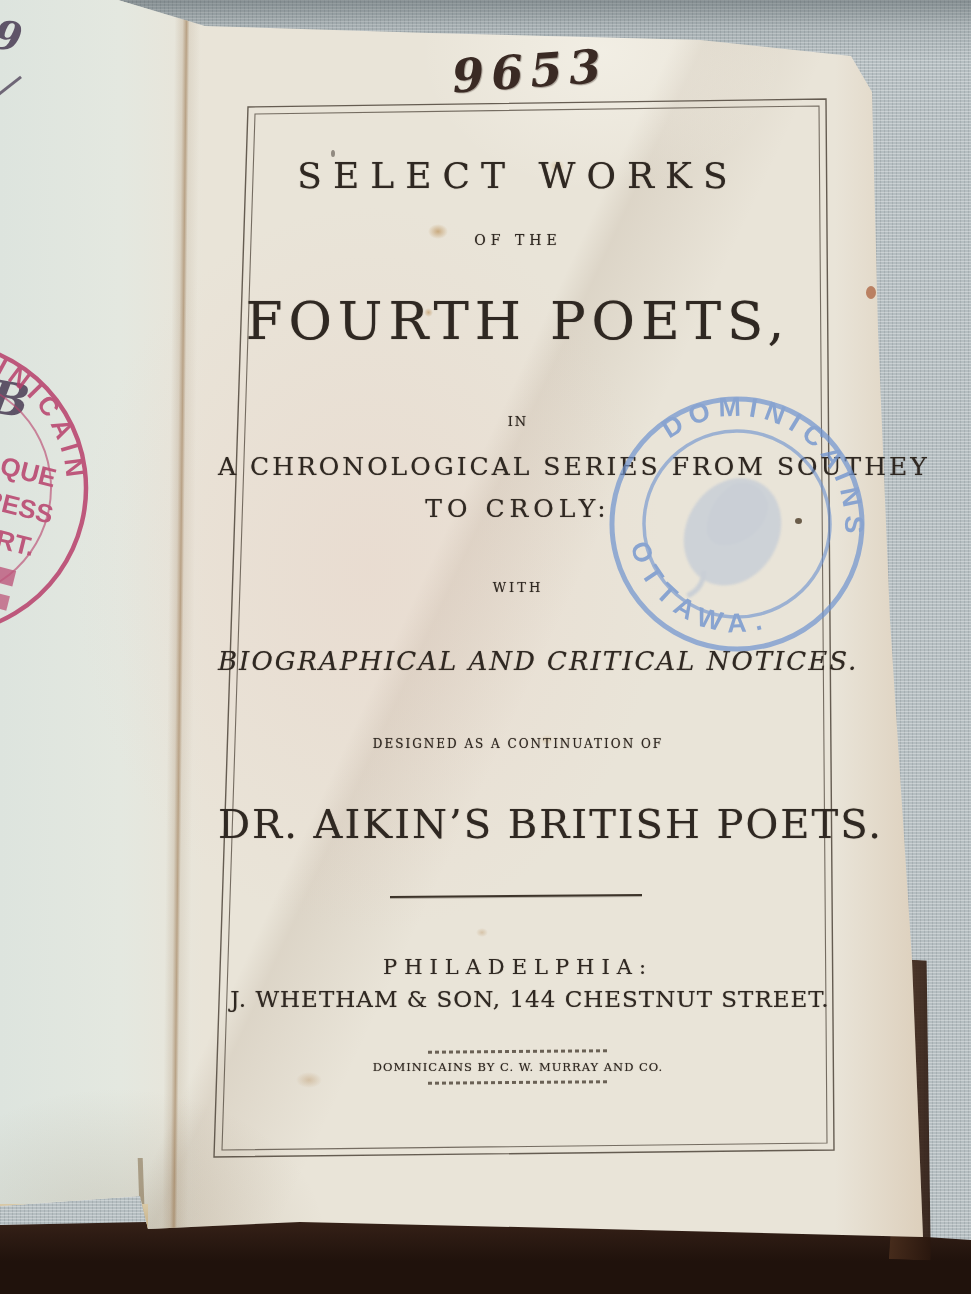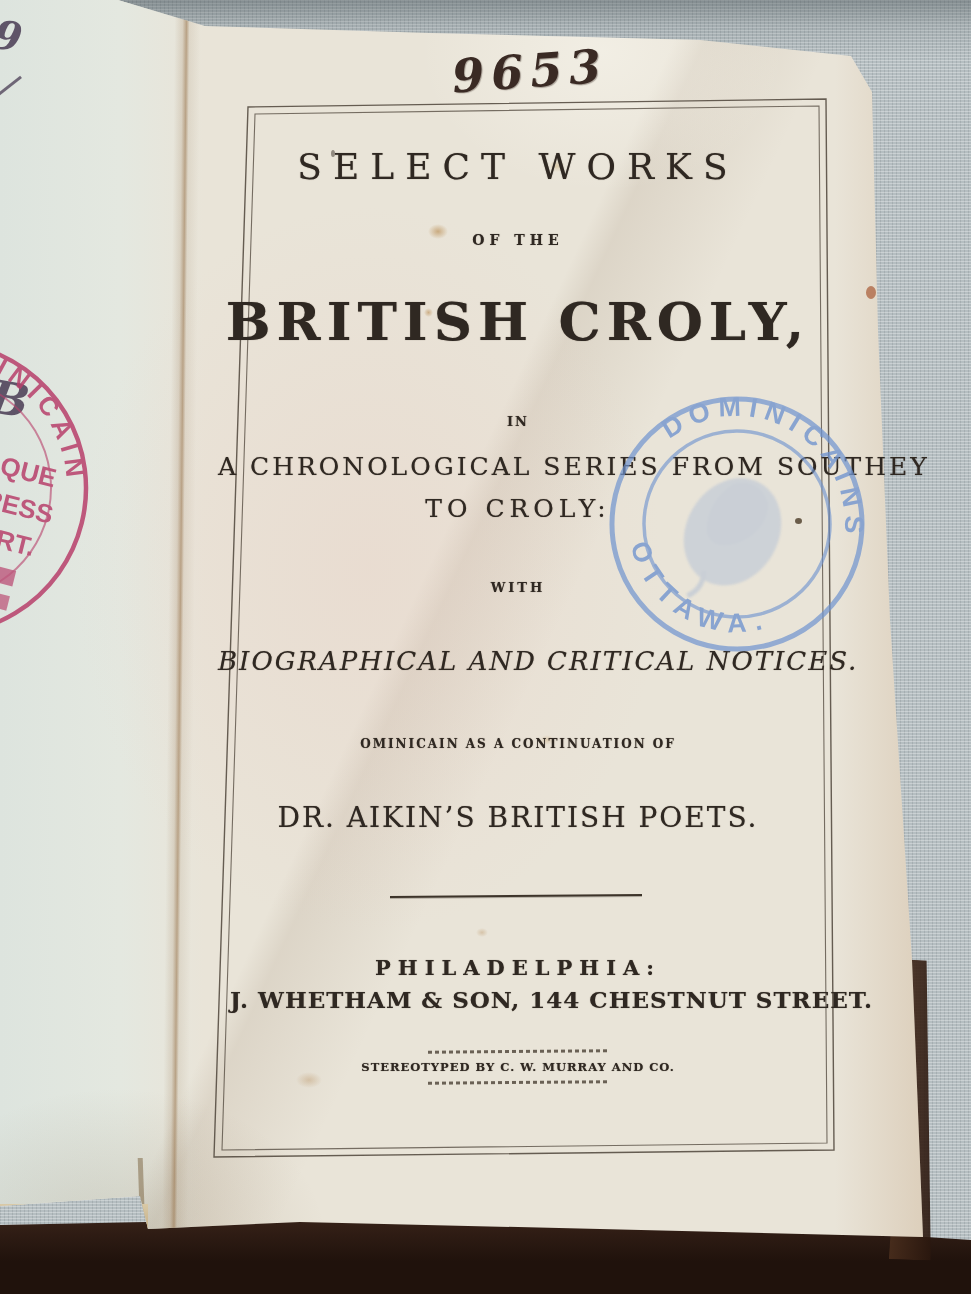--- a/index.html
+++ b/index.html
@@ -32,21 +32,21 @@
     linear-gradient(115deg, rgba(0,0,0,0) 44%, rgba(130,105,80,.12) 46%, rgba(0,0,0,0) 54%);}
   #gutter{left:168px;top:0;width:26px;height:1294px;transform:rotate(.6deg);
     background:linear-gradient(90deg,rgba(0,0,0,0) 0,rgba(146,112,74,.18) 8px,rgba(146,108,66,.55) 12px,rgba(146,112,74,.12) 15px,rgba(0,0,0,0) 26px);}
   #stack-edge{left:139px;top:1158px;width:5px;height:74px;background:rgba(120,95,60,.5);transform:rotate(-2deg);}
   #stack-bottom{left:0;top:1204px;width:148px;height:26px;background:linear-gradient(180deg,#d9c9a6,#c4ae85);}
   
   svg.frame{left:0;top:0;width:971px;height:1294px;}
   
   .tl{position:absolute;left:218px;width:600px;text-align:center;color:#2f2822;
       text-shadow:0 0 1px rgba(52,40,28,.55);white-space:nowrap;}
-  .b{font-weight:bold;text-align:center;}
+  .b{font-weight:normal;text-align:center;}
   #rule-main{left:390px;top:895px;width:252px;height:2px;background:#3d342a;transform:rotate(-.4deg);box-shadow:0 1px 0 rgba(61,52,42,.3);}
   .wavy{left:428px;width:182px;height:3px;
     background:repeating-linear-gradient(90deg,#4a4034 0 4px,rgba(0,0,0,0) 4px 7px);
     transform:rotate(-.4deg);opacity:.8;}
   
   #accession{left:452px;top:44px;font-size:46px;font-style:italic;font-weight:bold;
     color:#3a2a24;transform:rotate(-4deg);letter-spacing:7px;text-shadow:1px 1px 1px rgba(58,42,36,.4);}
   .penmark{color:rgba(62,48,74,.8);font-style:italic;font-weight:bold;}
   
   #stamp-blue{left:604px;top:391px;width:266px;height:266px;transform:rotate(30deg);opacity:.78;}
@@ -84,37 +84,37 @@
     <polygon points="248,107 826,99 834,1150 214,1157" fill="none" stroke="#4e443a" stroke-width="1.4" opacity="0.85"></polygon>
     <polygon points="255,114 819,106 827,1143 222,1150" fill="none" stroke="#4e443a" stroke-width="1.1" opacity="0.75"></polygon>
   </svg>
 
   <div class="abs" id="accession">9653</div>
 
   <div class="abs penmark" style="left:-6px;top:12px;font-size:40px;transform:rotate(12deg);">9</div>
   <div class="abs" style="left:-4px;top:84px;width:28px;height:3px;background:rgba(62,48,74,.7);transform:rotate(-38deg);"></div>
   <div class="abs penmark" style="left:-10px;top:372px;font-size:46px;transform:rotate(10deg);">B</div>
 
-  <div class="tl" style="top:146px;font-size:36px;letter-spacing:11px;">SELECT WORKS</div>
+  <div class="tl" style="top:155px;font-size:36px;letter-spacing:11px;">SELECT WORKS</div>
   <div class="tl b" style="top:232px;font-size:14px;letter-spacing:5px;">OF THE</div>
-  <div class="tl b" style="top:290px;font-size:53px;letter-spacing:6px;">BRITISH CROLY,</div>
+  <div class="tl b" style="top:290px;font-size:53px;letter-spacing:6px;">FOURTH POETS,</div>
   <div class="tl b" style="top:414px;font-size:13px;letter-spacing:2px;">IN</div>
   <div class="tl" style="top:452px;font-size:25px;letter-spacing:3px;">A CHRONOLOGICAL SERIES FROM SOUTHEY</div>
   <div class="tl" style="top:494px;font-size:25px;letter-spacing:5px;">TO CROLY:</div>
   <div class="tl b" style="top:580px;font-size:13px;letter-spacing:3px;">WITH</div>
   <div class="tl" style="top:646px;font-size:26px;letter-spacing:2px;font-style:italic;">BIOGRAPHICAL AND CRITICAL NOTICES.</div>
-  <div class="tl b" style="top:737px;font-size:12px;letter-spacing:2px;">OMINICAIN AS A CONTINUATION OF</div>
-  <div class="tl" style="top:801px;font-size:28px;letter-spacing:2px;">DR. AIKIN’S BRITISH POETS.</div>
+  <div class="tl b" style="top:737px;font-size:12px;letter-spacing:2px;">DESIGNED AS A CONTINUATION OF</div>
+  <div class="tl" style="top:801px;font-size:40px;letter-spacing:2px;">DR. AIKIN’S BRITISH POETS.</div>
 
   <div class="abs" id="rule-main"></div>
 
   <div class="tl b" style="top:955px;font-size:21px;letter-spacing:7px;">PHILADELPHIA:</div>
   <div class="tl b" style="top:986px;font-size:23px;letter-spacing:1px;margin-left:12px;">J. WHETHAM &amp; SON, 144 CHESTNUT STREET.</div>
   <div class="abs wavy" style="top:1050px;"></div>
-  <div class="tl b" style="top:1060px;font-size:11.5px;letter-spacing:1px;">STEREOTYPED BY C. W. MURRAY AND CO.</div>
+  <div class="tl b" style="top:1060px;font-size:11.5px;letter-spacing:1px;">DOMINICAINS BY C. W. MURRAY AND CO.</div>
   <div class="abs wavy" style="top:1081px;"></div>
 
   <svg class="abs" id="stamp-blue" viewBox="0 0 266 266">
     <defs>
       <path id="bArcTop" d="M 25,133 A 108,108 0 0 1 241,133"></path>
       <path id="bArcBot" d="M 25,133 A 108,108 0 0 0 241,133"></path>
     </defs>
     <circle cx="133" cy="133" r="125" fill="none" stroke="#6f93cf" stroke-width="5" opacity=".9"></circle>
     <circle cx="133" cy="133" r="93" fill="none" stroke="#6f93cf" stroke-width="3.5" opacity=".8"></circle>
     <g filter="blur(1px)" opacity=".32">

